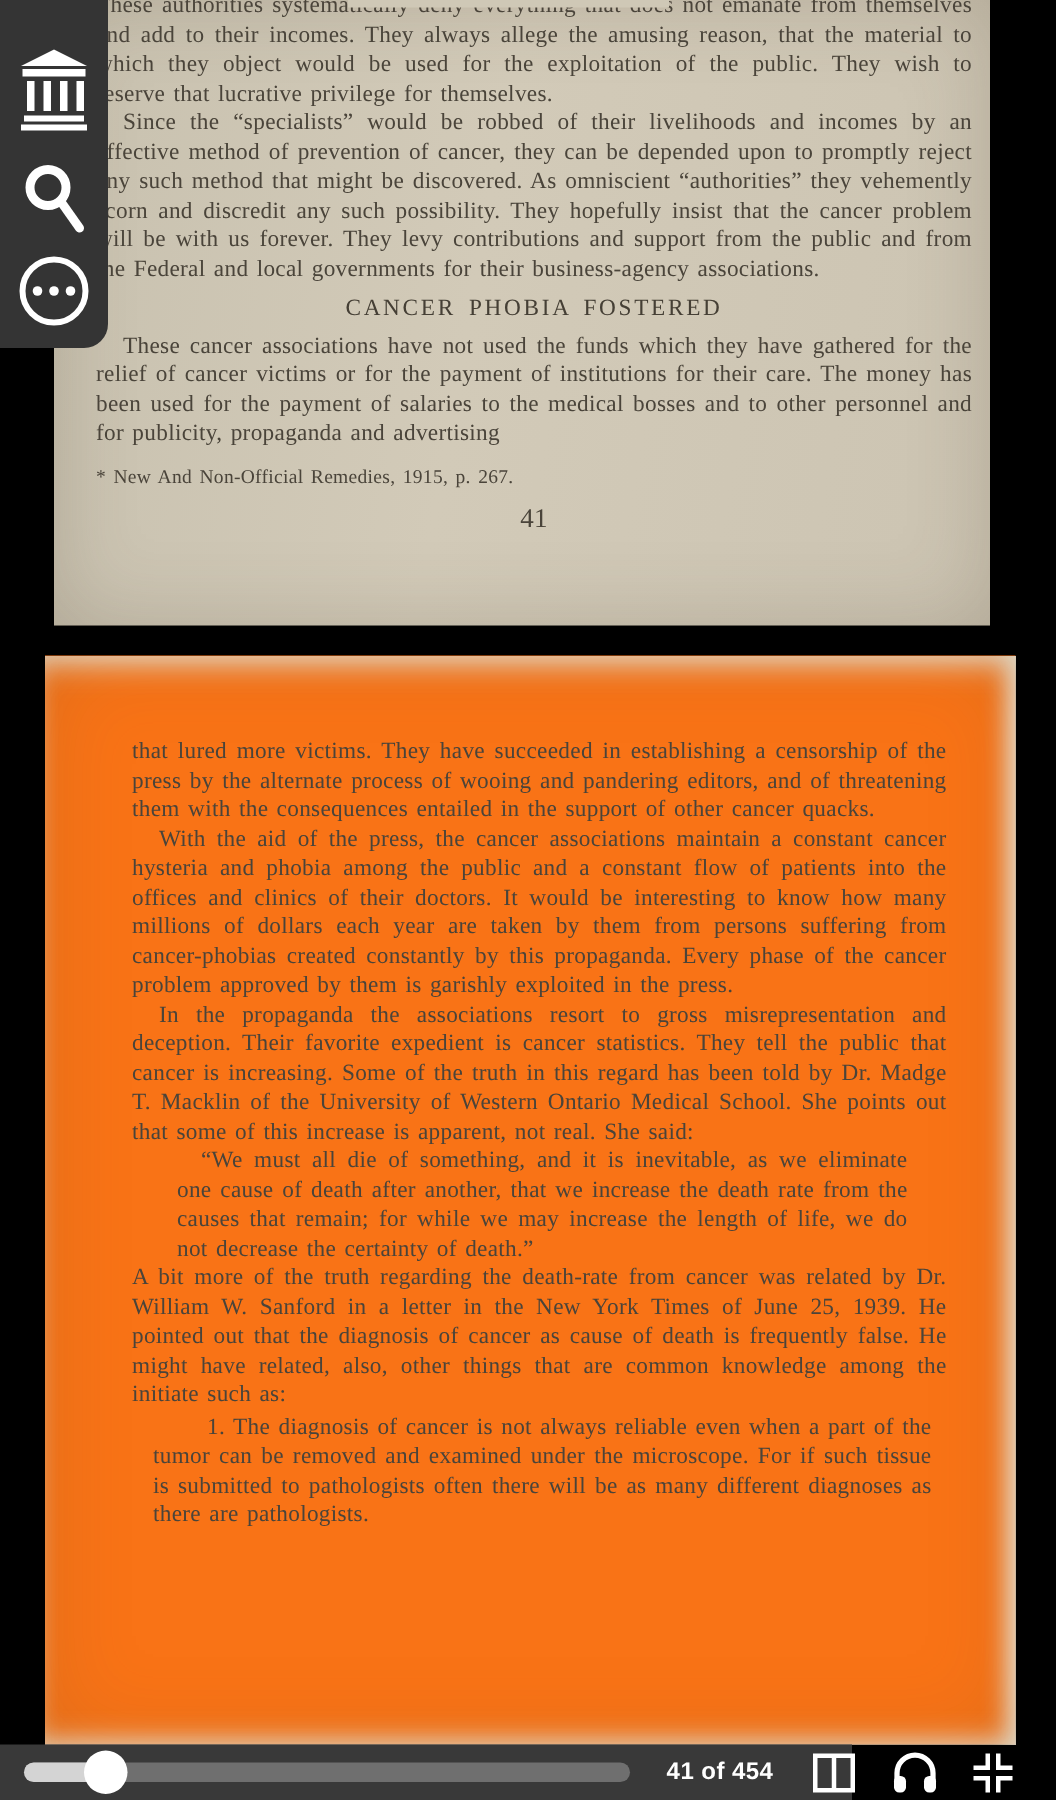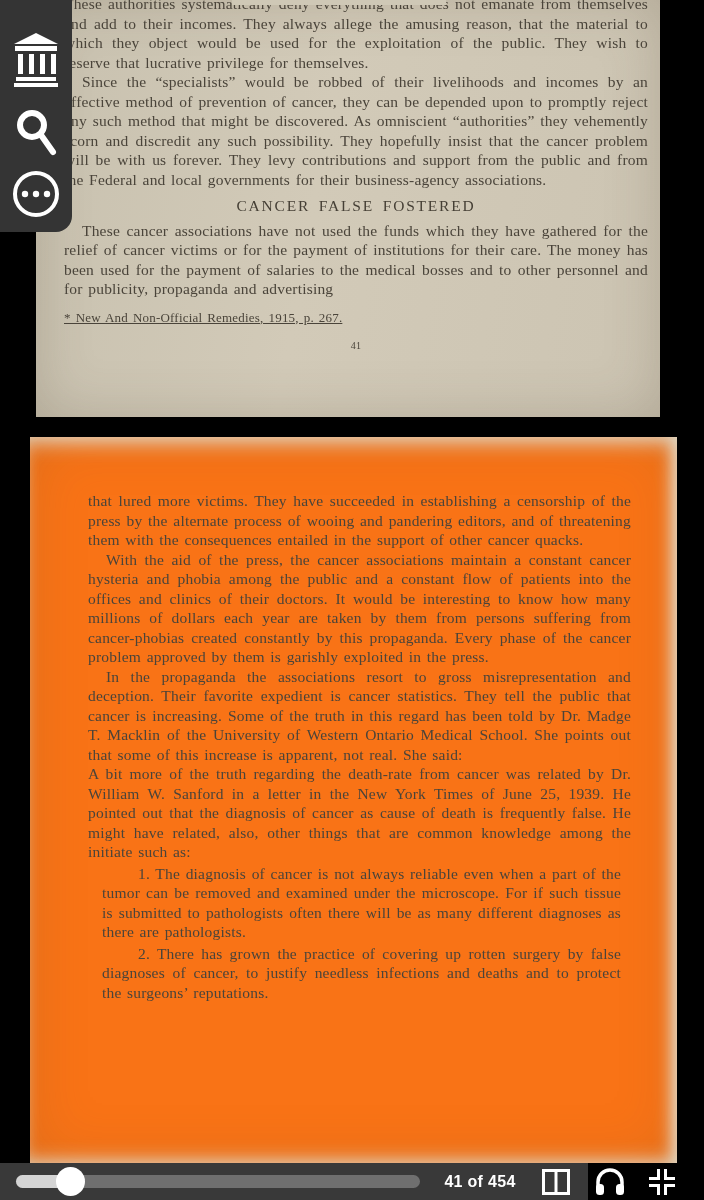--- a/index.html
+++ b/index.html
@@ -31,40 +31,39 @@
   .edge-strip {
     position:absolute; left:232px; top:0; width:214px; height:5px;
     background:#cfc8b6; z-index:3;
   }
   .bodytext { font-size:15.5px; line-height:19.5px; color:#4a443a;
               letter-spacing:.2px; word-spacing:1.5px; }
   .bodytext p { margin:0; text-align:justify; }
   .indent { text-indent:18px; }
   .sect-heading { text-align:center; letter-spacing:1.8px; word-spacing:3px;
                   margin:7px 0 5px; color:#453f35; }
-  .footnote { font-size:13px; margin-top:9px;text-decoration:underline; }
-  .pagenum { text-align:center; margin-top:9px; font-size:10px; }
+  .footnote { font-size:13px; margin-top:9px; }
+  .pagenum { text-align:center; margin-top:9px; font-size:18px; }
   .quote { margin:0 26px 0 30px !important; text-indent:16px; }
   .litem { margin:2px 10px 0 14px !important; text-indent:36px; }
   .ital { }
   
   .sidebar {
     position:absolute; left:0; top:0; width:72px; height:232px;
     background:#343434; border-bottom-right-radius:16px; z-index:6;
   }
   .side-btn {
     position:absolute; left:0; width:72px; display:flex; justify-content:center;
     background:none; border:none; padding:0; cursor:pointer;
   }
   
   .toolbar {
     position:absolute; left:0; top:1163px; width:568px; height:37px;
     background:#393939; z-index:6;
     font-family:"Liberation Sans", sans-serif;
-    padding-left:20px;
   }
   .track { position:absolute; left:16px; top:12px; width:404px; height:13px;
            border-radius:7px; background:#6f6f6f; }
   .fill  { position:absolute; left:0; top:0; width:64px; height:13px;
            border-radius:7px; background:#d4d4d4; }
   .thumb { position:absolute; left:56px; top:4px; width:29px; height:29px;
            border-radius:50%; background:#fff; cursor:pointer; }
   .indicator { position:absolute; left:430px; top:0; width:100px; height:37px;
                line-height:37px; text-align:center; color:#fff;
                font-weight:700; font-size:16px; letter-spacing:.3px; }
@@ -77,34 +76,34 @@
 <body>
 
 <div class="screen">
 
   <div class="edge-strip"></div>
 
   <div class="page page-top">
     <div class="page-top-inner bodytext">
       <p>These authorities systematically deny everything that does not emanate from themselves and add to their incomes.  They always allege the amusing reason, that the material to which they object would be used for the exploitation of the public.  They wish to reserve that lucrative privilege for themselves.</p>
       <p class="indent">Since the “specialists” would be robbed of their livelihoods and incomes by an effective method of prevention of cancer, they can be depended upon to promptly reject any such method that might be discovered.  As omniscient “authorities” they vehemently scorn and discredit any such possibility.  They hopefully insist that the cancer problem will be with us forever.  They levy contributions and support from the public and from the Federal and local governments for their business-agency associations.</p>
-      <div class="sect-heading">CANCER FALSE FOSTERED</div>
+      <div class="sect-heading">CANCER PHOBIA FOSTERED</div>
       <p class="indent">These cancer associations have not used the funds which they have gathered for the relief of cancer victims or for the payment of institutions for their care.  The money has been used for the payment of salaries to the medical bosses and to other personnel and for publicity, propaganda and advertising</p>
       <div class="footnote">* New And Non-Official Remedies, 1915, p. 267.</div>
       <div class="pagenum">41</div>
     </div>
   </div>
 
   <div class="page page-bottom bodytext">
     <p>that lured more victims.  They have succeeded in establishing a censorship of the press by the alternate process of wooing and pandering editors, and of threatening them with the consequences entailed in the support of other cancer quacks.</p>
     <p class="indent">With the aid of the press, the cancer associations maintain a constant cancer hysteria and phobia among the public and a constant flow of patients into the offices and clinics of their doctors. It would be interesting to know how many millions of dollars each year are taken by them from persons suffering from cancer-phobias created constantly by this propaganda.  Every phase of the cancer problem approved by them is garishly exploited in the press.</p>
     <p class="indent">In the propaganda the associations resort to gross misrepresentation and deception.  Their favorite expedient is cancer statistics.  They tell the public that cancer is increasing.  Some of the truth in this regard has been told by Dr. Madge T. Macklin of the University of Western Ontario Medical School.  She points out that some of this increase is apparent, not real.  She said:</p>
+    <p class="quote">“We must all die of something, and it is inevitable, as we eliminate one cause of death after another, that we increase the death rate from the causes that remain; for while we may increase the length of life, we do not decrease the certainty of death.”</p>
     <p><span>A bit more of the truth regarding the death-rate from cancer was related by Dr. William W. Sanford in a letter in the New York </span><span class="ital">Times</span><span> of June 25, 1939.  He pointed out that the diagnosis of cancer as cause of death is frequently false.  He might have related, also, other things that are common knowledge among the initiate such as:</span></p>
     <p class="litem">1. The diagnosis of cancer is not always reliable even when a part of the tumor can be removed and examined under the microscope.  For if such tissue is submitted to pathologists often there will be as many different diagnoses as there are pathologists.</p>
-    <p class="litem">2. There has grown the practice of covering up rotten surgery by false diagnoses of cancer, to justify needless infections and deaths and to protect the surgeons’ reputations.</p>
   </div>
 
   <div class="sidebar">
     <button class="side-btn" style="top:32px;">
       <svg width="46" height="56" viewBox="0 0 46 56">
         <polygon points="23,1 45,12 1,12" fill="#fff"></polygon>
         <rect x="2" y="14" width="42" height="5" fill="#fff"></rect>
         <rect x="5" y="22" width="5" height="20" fill="#fff"></rect>
         <rect x="16" y="22" width="5" height="20" fill="#fff"></rect>
         <rect x="27" y="22" width="5" height="20" fill="#fff"></rect>

